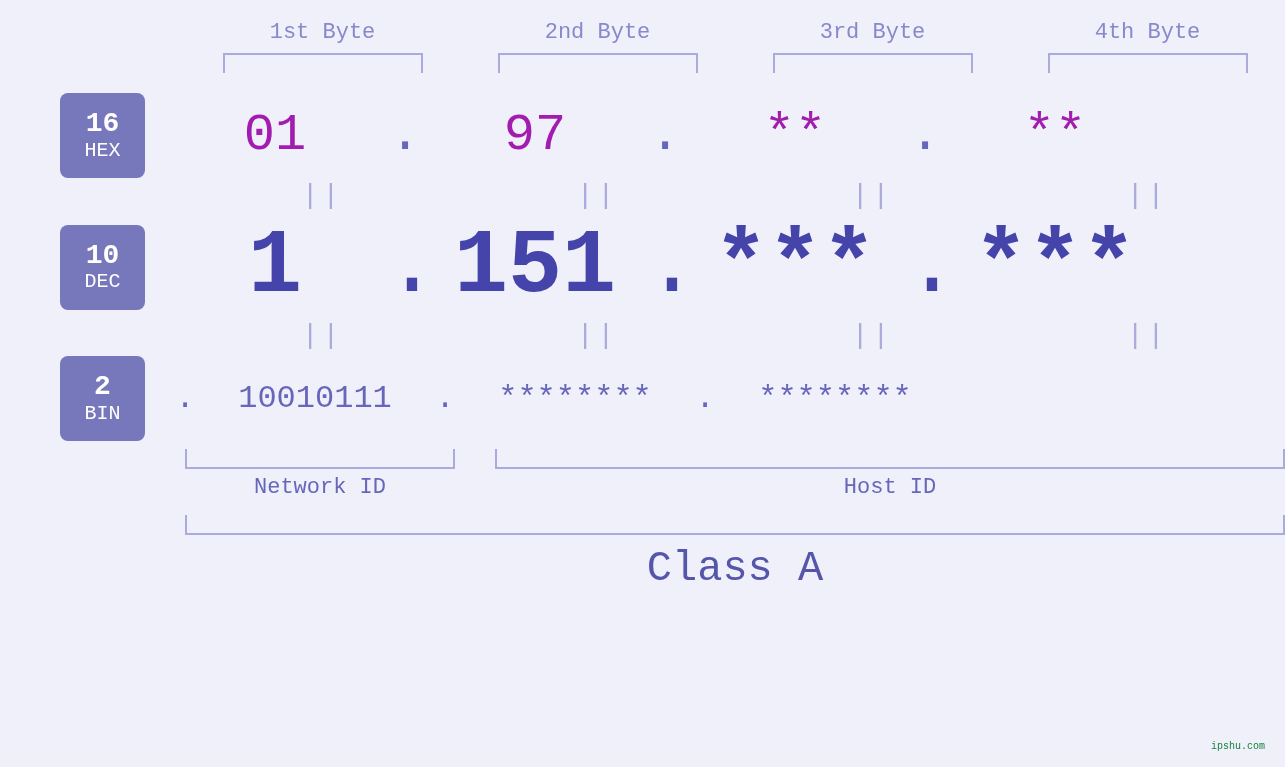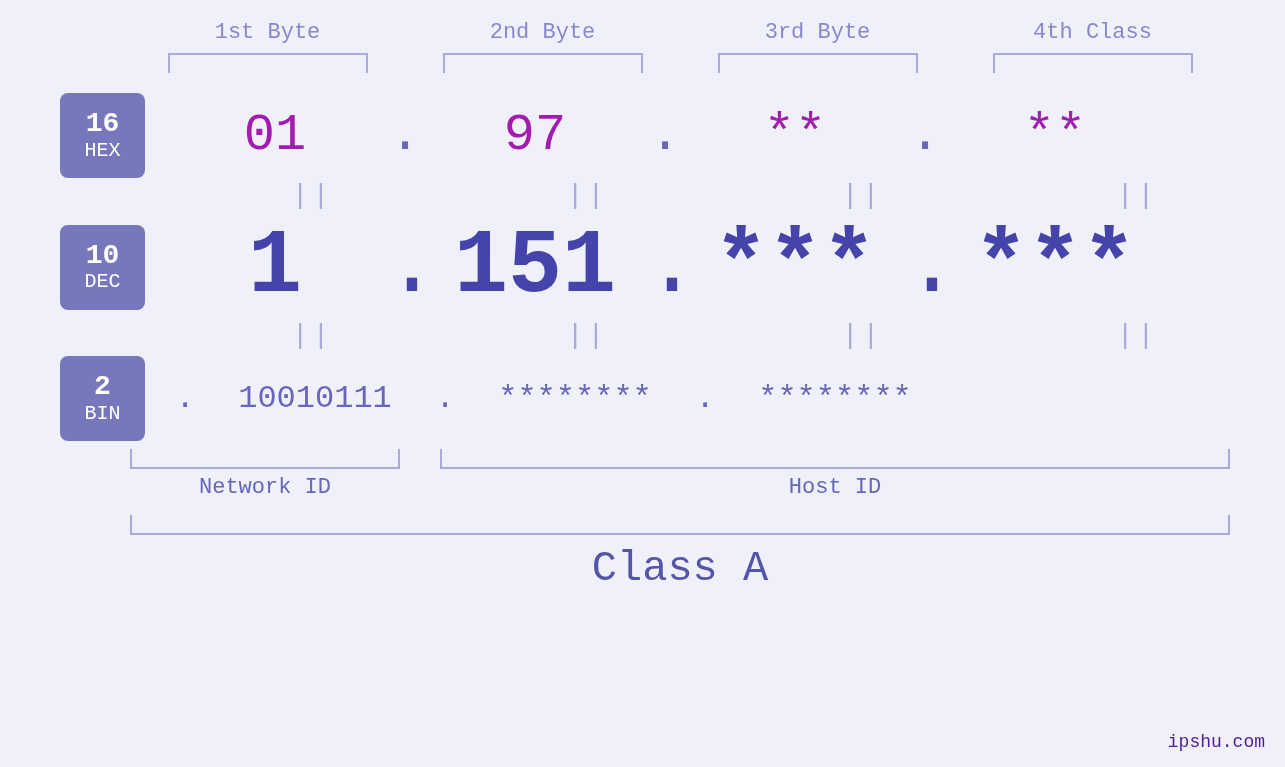--- a/index.html
+++ b/index.html
@@ -12,21 +12,21 @@
       overflow: hidden;
       position: relative;
     }
 
     .container {
       width: 1285px;
       height: 767px;
       position: relative;
       display: flex;
       flex-direction: column;
-      align-items: flex-start;
+      align-items: flex-end;
     }
 
     
     .byte-headers {
       display: flex;
       width: 1100px;
       margin-left: 130px;
       margin-top: 20px;
       justify-content: space-around;
     }
@@ -191,22 +191,22 @@
       text-align: center;
       width: 1100px;
       margin-left: 130px;
     }
 
     
     .watermark {
       position: absolute;
       bottom: 15px;
       right: 20px;
-      color: #4c1d95;
-      font-size: 18px;
+      color: #15803d;
+      font-size: 10px;
       font-family: 'Courier New', Courier, monospace;
     }
 
     .row-with-badge {
       display: flex;
       width: 1285px;
       align-items: center;
     }
 
     .values-area {
@@ -232,21 +232,21 @@
   </style>
 </head>
 <body>
 
 <div class="container">
 
   <div class="byte-headers">
     <div class="byte-header">1st Byte</div>
     <div class="byte-header">2nd Byte</div>
     <div class="byte-header">3rd Byte</div>
-    <div class="byte-header">4th Class</div>
+    <div class="byte-header">4th Byte</div>
   </div>
 
   <div class="brackets-row">
     <div class="bracket"></div>
     <div class="bracket"></div>
     <div class="bracket"></div>
     <div class="bracket"></div>
   </div>
 
   <div class="row-with-badge" style="margin-top:20px;">

